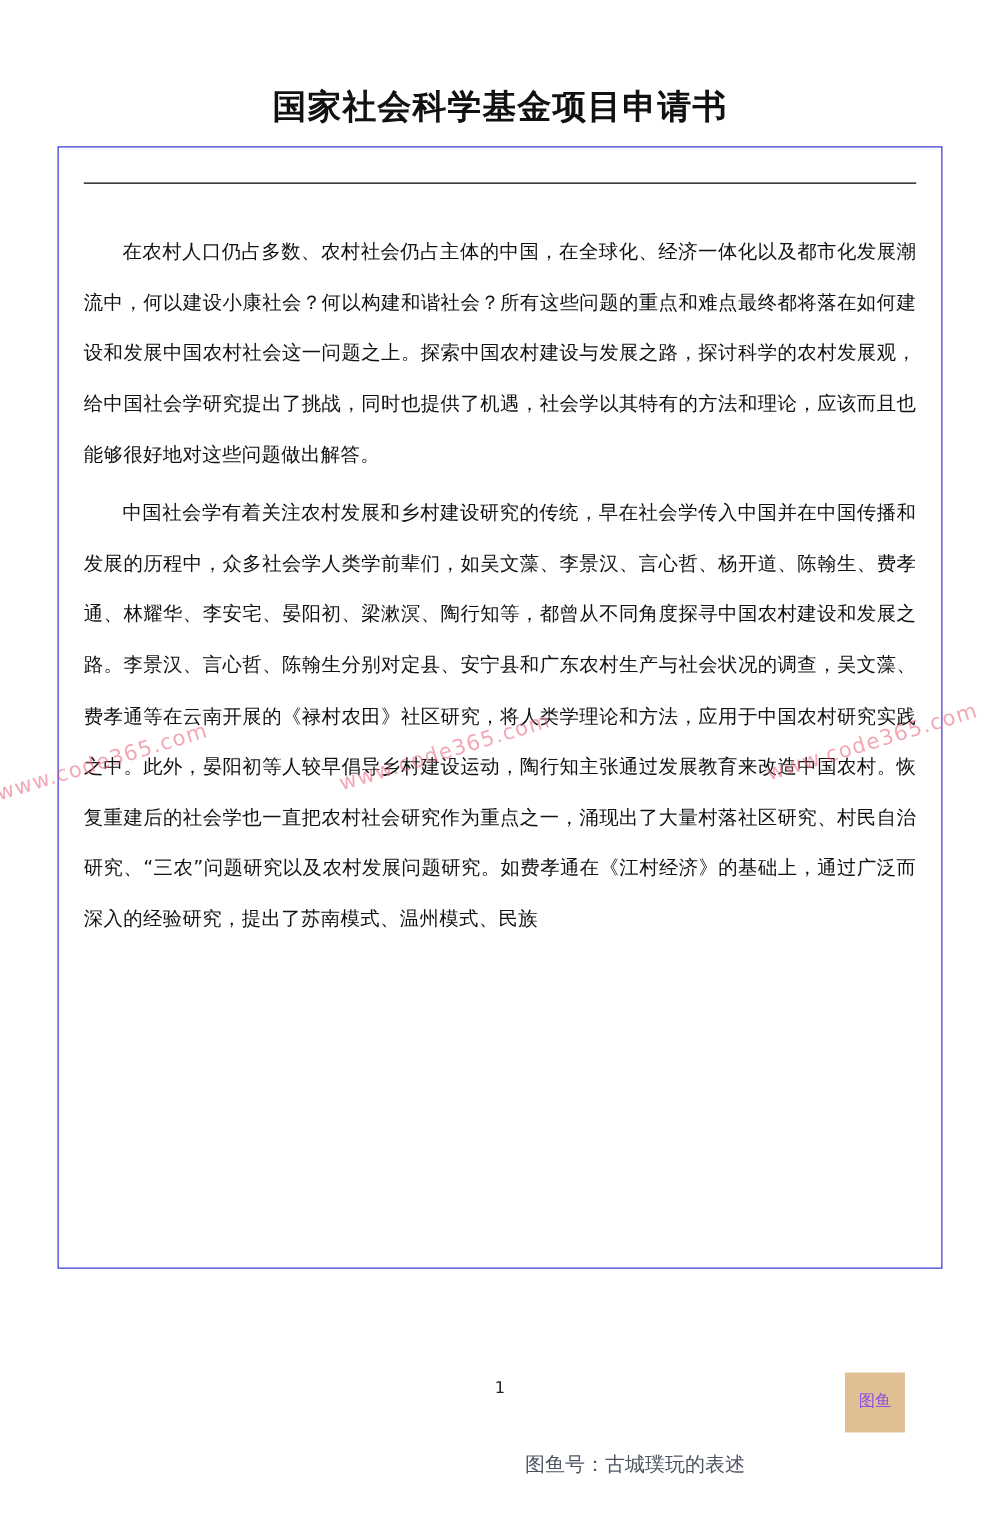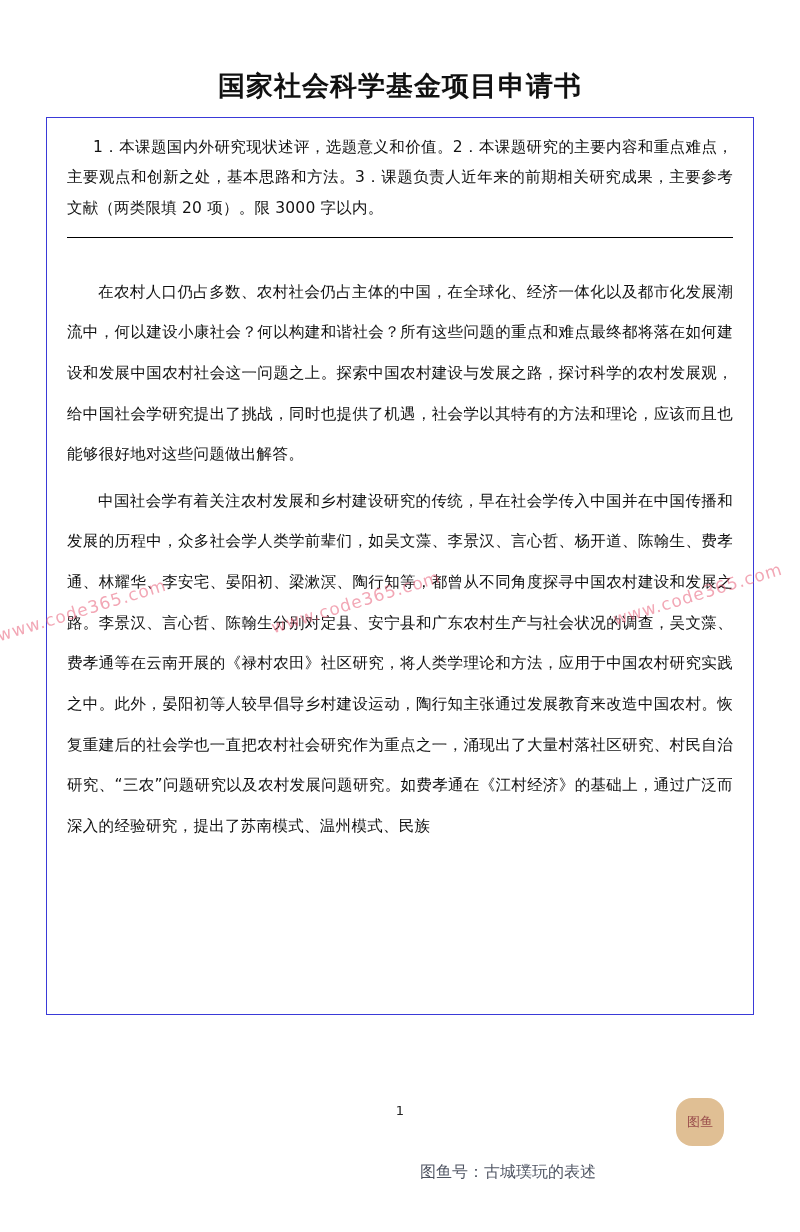--- a/index.html
+++ b/index.html
@@ -127,40 +127,39 @@
     font-size: 16px;
     white-space: nowrap;
     pointer-events: none;
   }
   .wm-logo {
     position: absolute;
     left: 676px;
     top: 1098px;
     width: 48px;
     height: 48px;
-    border-radius: 16px;
+    border-radius: 0;
     background: #d9b07a;
     opacity: 0.8;
-    color: #7f1d1d;
+    color: #6d28d9;
     font-size: 13px;
     line-height: 48px;
     text-align: center;
     pointer-events: none;
   }
 </style>
 </head>
 <body>
 
 <div class="page">
 
   <div class="doc-title">国家社会科学基金项目申请书</div>
 
 
   <div class="frame">
-    <div class="instructions"><span class="indent"></span><span>1．本课题国内外研究现状述评，选题意义和价值。2．本课题研究的主要内容和重点难点，主要观点和创新之处，基本思路和方法。3．课题负责人近年来的前期相关研究成果，主要参考文献（两类限填 20 项）。限 3000 字以内。</span></div>
     <hr class="rule">
 
     <div class="body-text">
       <p>在农村人口仍占多数、农村社会仍占主体的中国，在全球化、经济一体化以及都市化发展潮流中，何以建设小康社会？何以构建和谐社会？所有这些问题的重点和难点最终都将落在如何建设和发展中国农村社会这一问题之上。探索中国农村建设与发展之路，探讨科学的农村发展观，给中国社会学研究提出了挑战，同时也提供了机遇，社会学以其特有的方法和理论，应该而且也能够很好地对这些问题做出解答。</p>
       <p>中国社会学有着关注农村发展和乡村建设研究的传统，早在社会学传入中国并在中国传播和发展的历程中，众多社会学人类学前辈们，如吴文藻、李景汉、言心哲、杨开道、陈翰生、费孝通、林耀华、李安宅、晏阳初、梁漱溟、陶行知等，都曾从不同角度探寻中国农村建设和发展之路。李景汉、言心哲、陈翰生分别对定县、安宁县和广东农村生产与社会状况的调查，吴文藻、费孝通等在云南开展的《禄村农田》社区研究，将人类学理论和方法，应用于中国农村研究实践之中。此外，晏阳初等人较早倡导乡村建设运动，陶行知主张通过发展教育来改造中国农村。恢复重建后的社会学也一直把农村社会研究作为重点之一，涌现出了大量村落社区研究、村民自治研究、“三农”问题研究以及农村发展问题研究。如费孝通在《江村经济》的基础上，通过广泛而深入的经验研究，提出了苏南模式、温州模式、民族</p>
     </div>
   </div>
 
   <div class="page-number">1</div>
 

